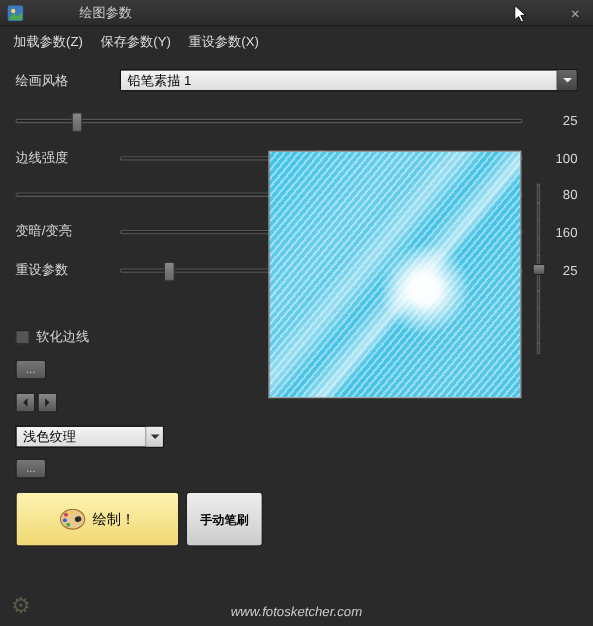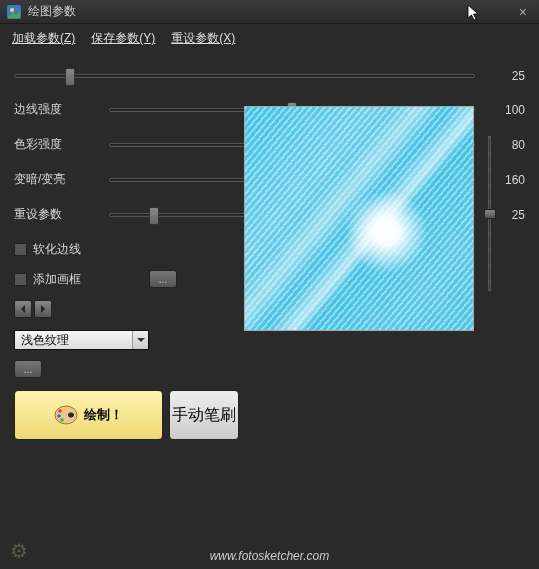--- a/index.html
+++ b/index.html
@@ -13,31 +13,32 @@
       position: relative;
     }
     .titlebar {
       background: linear-gradient(#3a3a3a, #2a2a2a);
       height: 24px;
       display: flex;
       align-items: center;
       padding: 0 6px;
       color: #ccc;
       border-bottom: 1px solid #1a1a1a;
+      gap: 44px;
     }
     .titlebar .icon { width: 16px; height: 16px; margin-right: 6px; display: flex; align-items: center; justify-content: center; }
     .titlebar .title { flex: 1; }
     .titlebar .close { color: #aaa; cursor: pointer; padding: 0 6px; font-size: 14px; }
     .menubar {
       display: flex;
       gap: 16px;
       padding: 6px 12px;
       color: #ddd;
     }
-    .menubar span { cursor: pointer; text-decoration: underline; }
+    .menubar span { cursor: pointer; }
     .content {
       padding: 10px 14px 0 14px;
       color: #d8d8d8;
     }
     .row {
       display: flex;
       align-items: center;
       margin-bottom: 14px;
     }
     .label { width: 95px; flex-shrink: 0; }
@@ -137,44 +138,44 @@
     .dropdown2 .dd-btn2 {
       width:16px; height:100%;
       background: linear-gradient(#eee,#ccc);
       border-left:1px solid #999;
       display:flex;align-items:center;justify-content:center;
     }
     .dropdown2 .dd-btn2::after { content:""; border:4px solid transparent; border-top-color:#333; margin-top:4px;}
     .bottom-area {
       display:flex;
       gap: 5px;
-      align-items: flex-start;
+      align-items: flex-end;
     }
     .left-col { width: 225px; }
     .btn-row { display:flex; gap:6px; margin-top:2px; }
     .big-btn {
       height: 50px;
       border:1px solid #222;
       border-radius: 4px;
       display:flex; align-items:center; justify-content:center;
       cursor:pointer;
       color:#000;
-      font-weight:bold;
+      font-weight:normal;
       gap:6px;
     }
     .big-btn.primary {
       flex:1;
       background: linear-gradient(#fdf3b0,#f0d873);
       font-size:13px;
     }
     .big-btn.secondary {
       width: 70px;
       background: linear-gradient(#eee,#ccc);
-      font-weight:normal;
-      font-size:16px;
+      font-weight:bold;
+      font-size:11px;
     }
     .preview {
       width: 230px;
       height: 225px;
       position:relative;
       top: -135px;
     }
     .preview-inner {
       width: 100%; height: 100%;
       border:1px solid #aaa;
@@ -257,40 +258,46 @@
 </span>
 
 <div class="menubar">
   <span>加载参数(Z)</span>
   <span>保存参数(Y)</span>
   <span>重设参数(X)</span>
 </div>
 
 <div class="content">
 
+  <div class="row">
+    <div class="label">绘画风格</div>
+    <div class="dropdown">
+      <span class="dd-text">铅笔素描 1</span>
+      <span class="dd-btn"></span>
+    </div>
+  </div>
 
   <div class="spacer"></div>
 
   <div class="slider-row">
     <div class="slider-track">
       <div class="slider-thumb" style="left:12%"></div>
     </div>
     <div class="slider-val">25</div>
   </div>
 
   <div class="slider-row">
     <div class="label">边线强度</div>
     <div class="slider-track">
       <div class="slider-thumb" style="left:50%"></div>
     </div>
     <div class="slider-val">100</div>
   </div>
 
   <div class="slider-row">
-    <div class="label">色彩强度</div>
     <div class="slider-track">
       <div class="slider-thumb" style="left:80%"></div>
     </div>
     <div class="slider-val">80</div>
   </div>
 
   <div class="slider-row">
     <div class="label">变暗/变亮</div>
     <div class="slider-track">
       <div class="slider-thumb" style="left:80%"></div>
@@ -310,24 +317,20 @@
     <div class="left-col">
 
       <div class="check-row">
         <div class="label2">
           <span class="checkbox"></span>
           <span>软化边线</span>
         </div>
       </div>
 
       <div class="check-row">
-        <div class="label2">
-          <span class="checkbox"></span>
-          <span>添加画框</span>
-        </div>
         <div class="small-btn">...</div>
       </div>
 
       <div class="check-row">
         <div class="arrow-btns">
           <div class="ab left"></div>
           <div class="ab right"></div>
         </div>
       </div>
 

